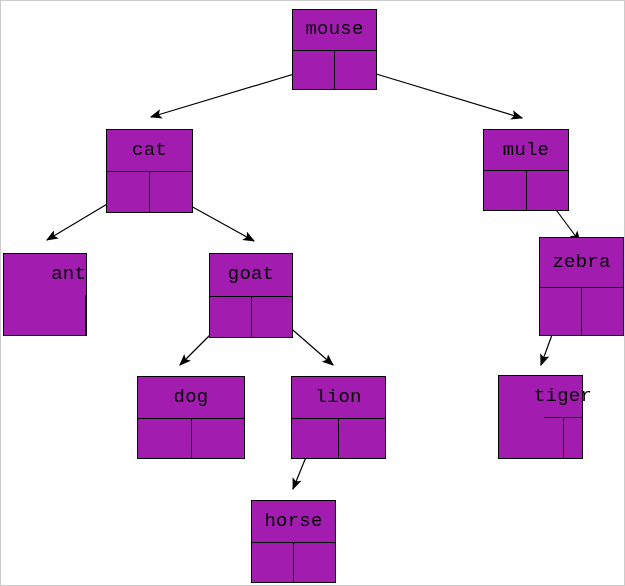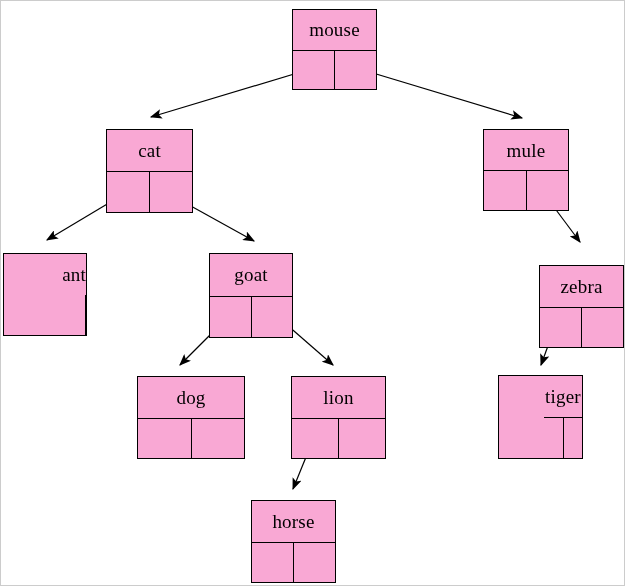--- a/index.html
+++ b/index.html
@@ -22,23 +22,24 @@
     left: 0;
     top: 0;
     width: 625px;
     height: 586px;
     pointer-events: none;
   }
   .tree-node {
     position: absolute;
     box-sizing: border-box;
     border: 1px solid #000000;
-    background: #f9a8d4;
+    background: #a21caf;
     display: flex;
     flex-direction: column;
+    font-family: Liberation Mono, monospace;
   }
   .node-label {
     flex: 0 0 50%;
     display: flex;
     align-items: center;
     justify-content: center;
     font-size: 19px;
     color: #000000;
     line-height: 1;
     letter-spacing: 0.2px;
@@ -108,21 +109,21 @@
           <div class="node-ptr right"></div>
         </div>
       </div>
       <div class="tree-node" style="left: 208px; top: 252px; width: 84px; height: 85px;">
         <div class="node-label">goat</div>
         <div class="node-pointers">
           <div class="node-ptr left"></div>
           <div class="node-ptr right"></div>
         </div>
       </div>
-      <div class="tree-node" style="left: 538px; top: 264px; width: 85px; height: 83px; text-align: right;">
+      <div class="tree-node" style="left: 538px; top: 236px; width: 85px; height: 99px; text-align: right;">
         <div class="node-label">zebra</div>
         <div class="node-pointers">
           <div class="node-ptr left"></div>
           <div class="node-ptr right"></div>
         </div>
       </div>
       <div class="tree-node" style="left: 136px; top: 375px; width: 108px; height: 83px;">
         <div class="node-label">dog</div>
         <div class="node-pointers">
           <div class="node-ptr left"></div>

